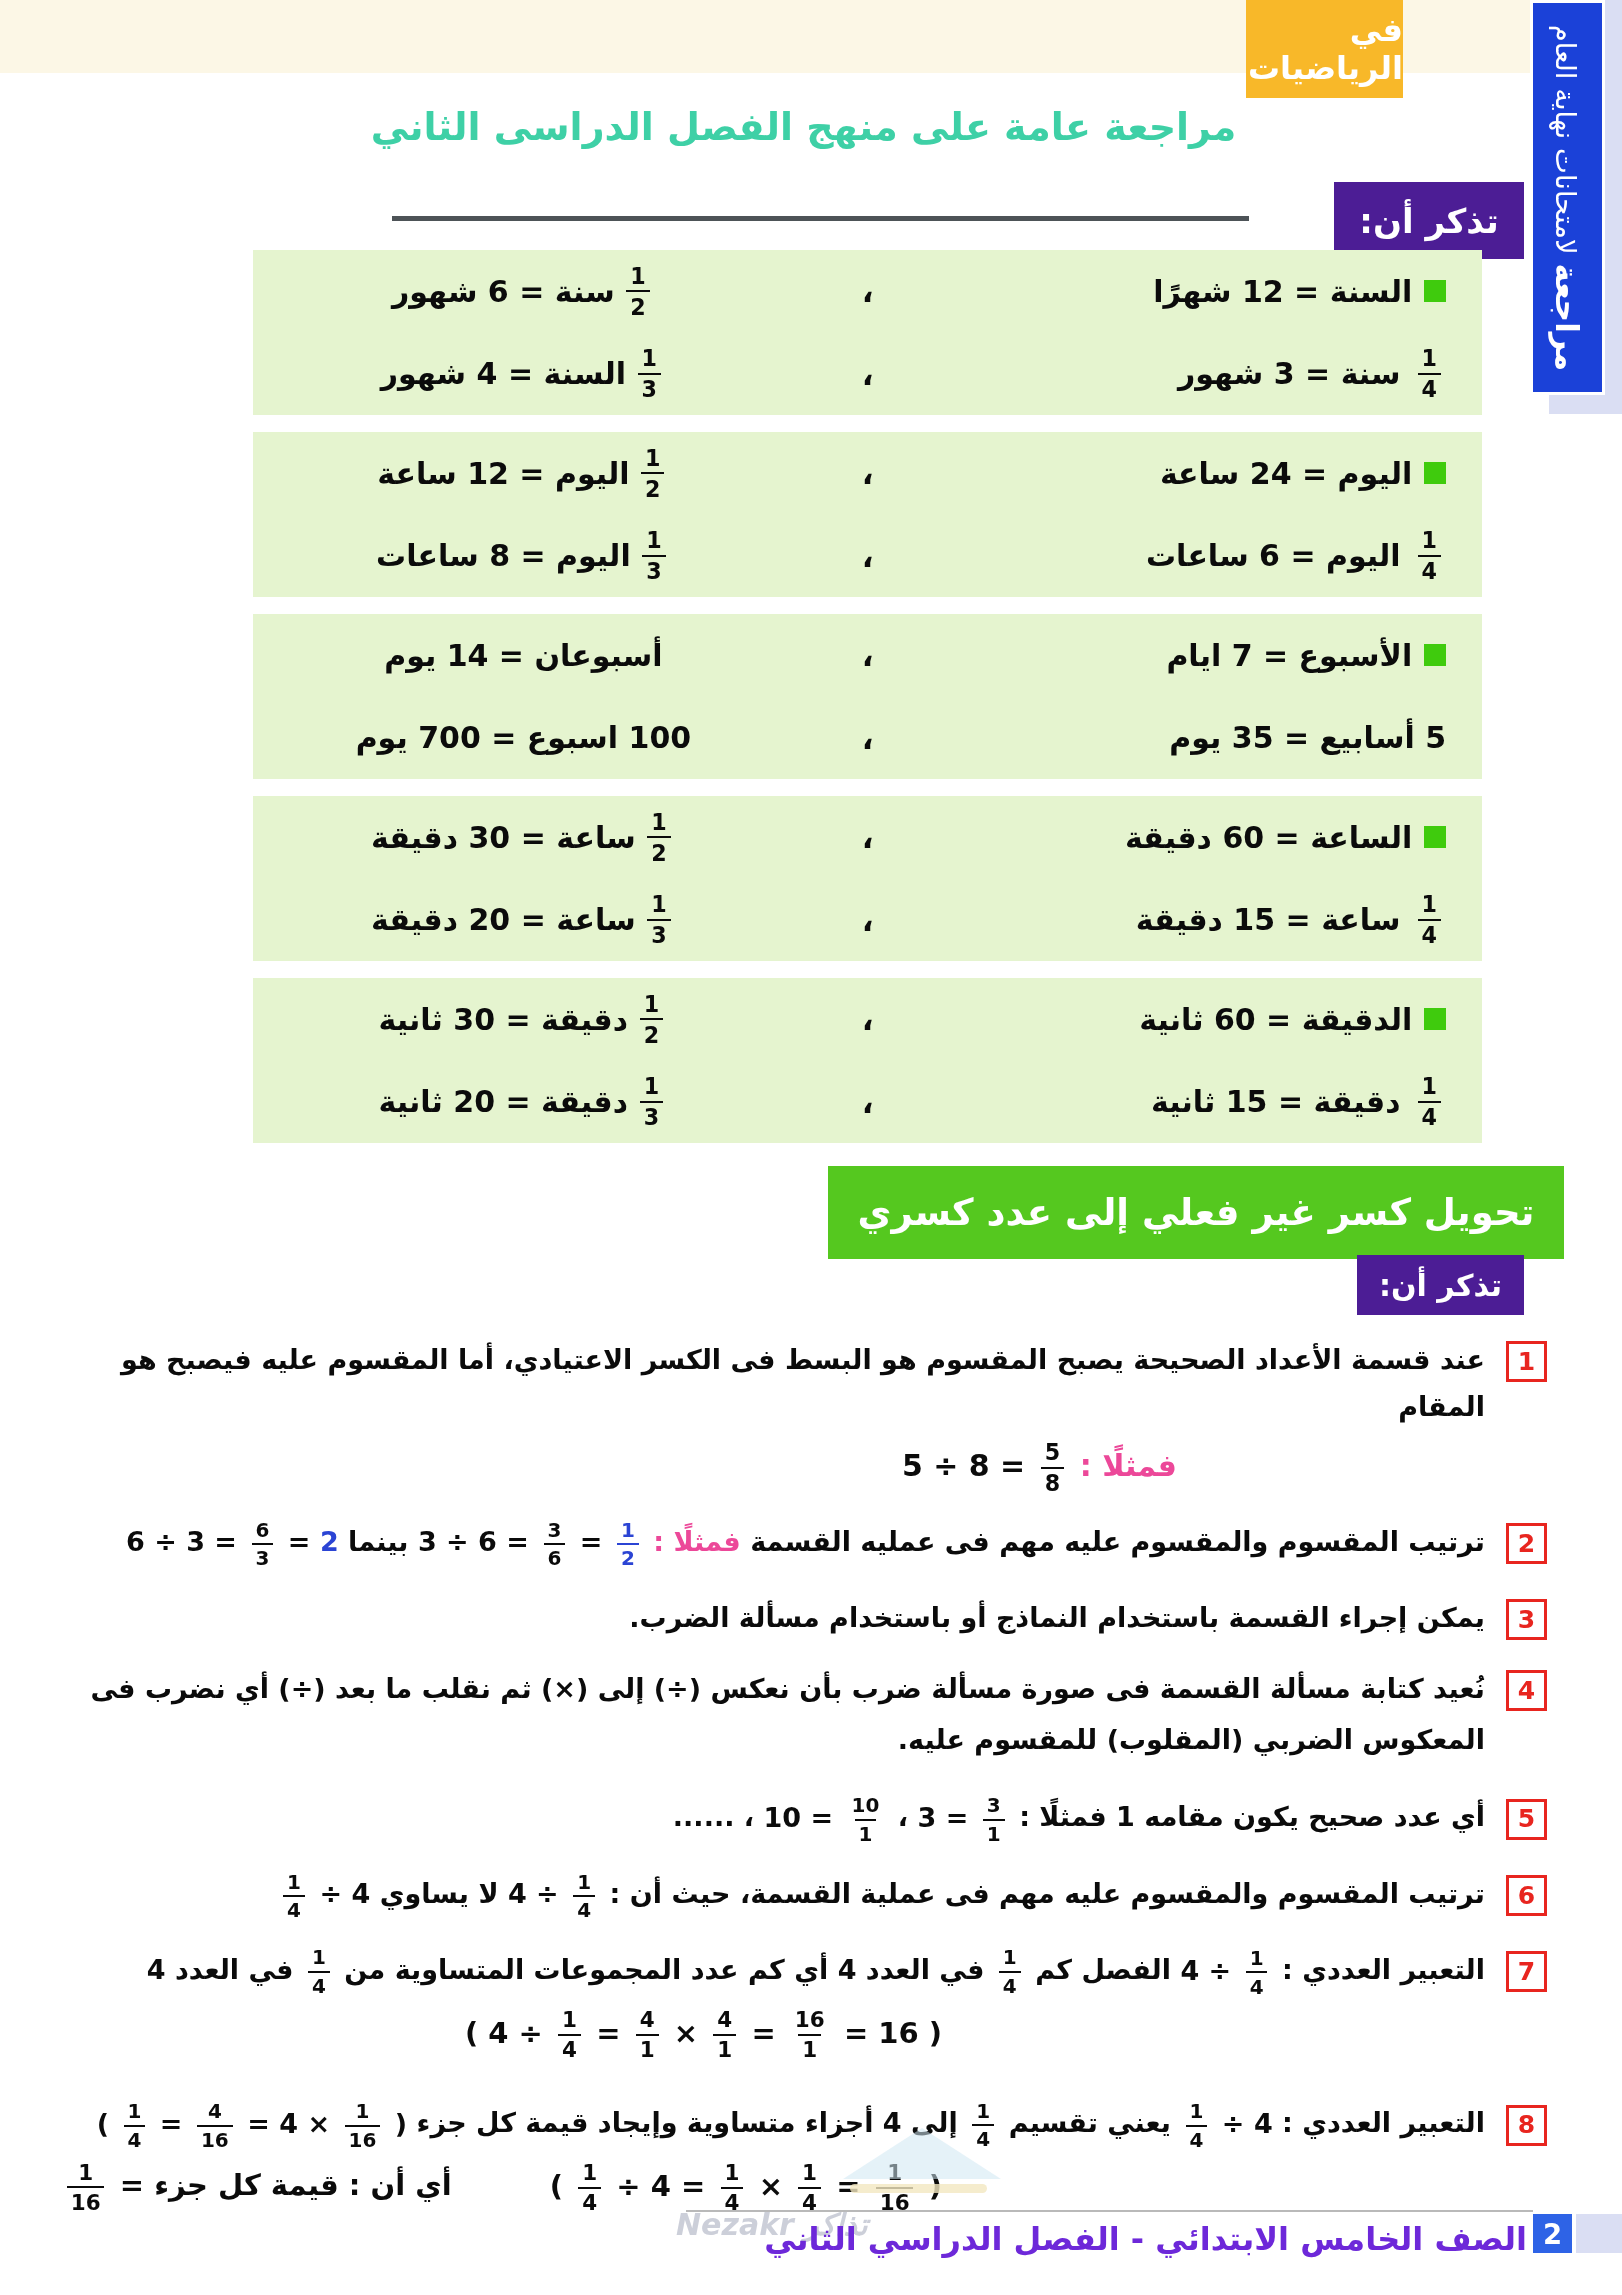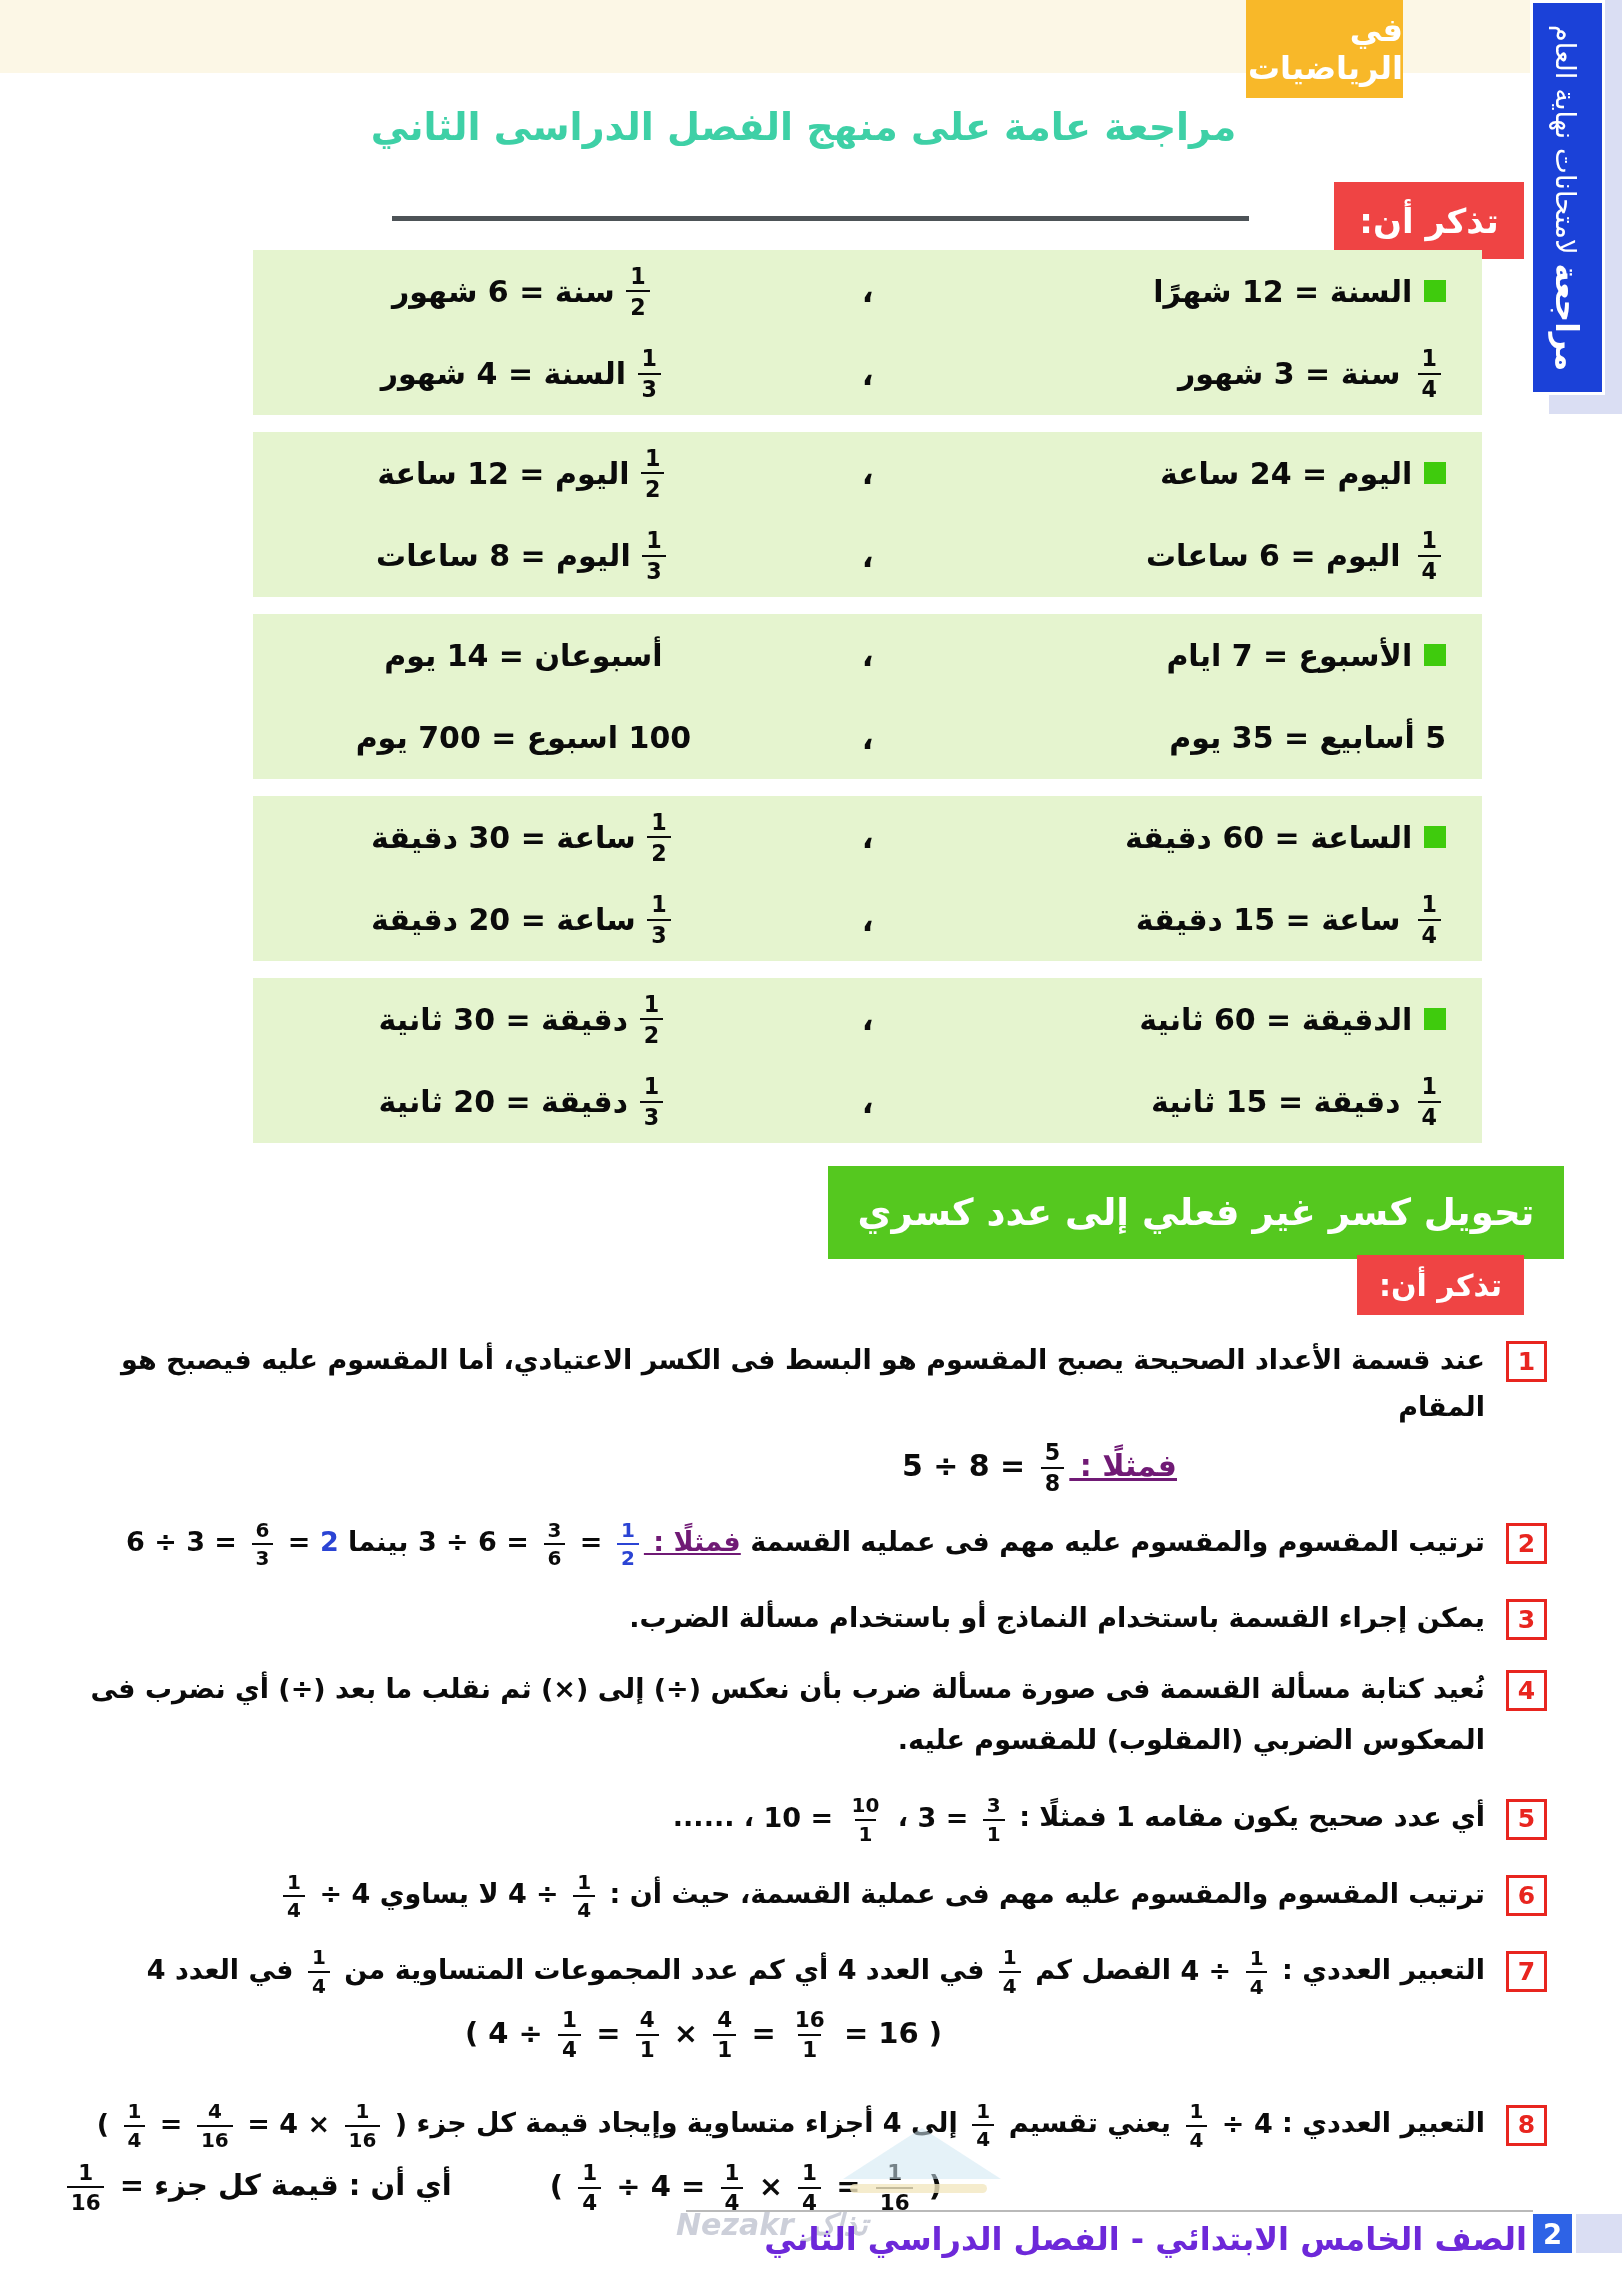--- a/index.html
+++ b/index.html
@@ -10,42 +10,42 @@
   .cream{left:0;top:0;width:1538px;height:73px;background:#fcf7e6;}
   .tag{left:1247px;top:0;width:157px;height:98px;background:#f8b829;color:#fff;
        display:flex;align-items:center;justify-content:center;font-size:32px;font-weight:800;}
   .side-shadow{left:1550px;top:0;width:73px;height:414px;background:#dadef3;}
   .side-bar{left:1531px;top:0;width:75px;height:395px;background:#1b41d8;border:3.9px solid #ffffff;box-sizing:border-box;}
   .side-textwrap{left:1531px;top:0;width:75px;height:395px;display:flex;align-items:center;justify-content:center;}
   .side-textwrap .vtext{transform:rotate(90deg);white-space:nowrap;direction:rtl;color:#ffffff;font-size:27.5px;}
   .side-textwrap .vtext b{font-size:31px;font-weight:800;}
   .title{left:353px;top:105px;width:903px;text-align:center;color:#3ed0a6;font-size:38px;font-weight:800;}
   .title-line{left:393px;top:216px;width:857px;height:5.2px;background:#4d5357;}
-  .remember{background:#ef4444;color:#fff;display:flex;align-items:center;justify-content:center;font-weight:800;}
+  .remember{background:#4c1d95;color:#fff;display:flex;align-items:center;justify-content:center;font-weight:800;}
   .rem1{left:1335px;top:182px;width:190px;height:77px;font-size:34px;}
   .rem2{left:1358px;top:1255px;width:167px;height:60px;font-size:30px;}
   
   .gbox{left:254px;width:1229px;height:165px;background:#e5f4cf;
         display:grid;grid-template-rows:1fr 1fr;grid-template-columns:44% 12% 44%;
         direction:rtl;font-size:30px;font-weight:700;}
   .gcell{display:flex;align-items:center;}
   .gcell.r{justify-content:flex-start;padding-right:36px;gap:11.8px;}
   .gcell.m{justify-content:center;font-size:31px;}
   .gcell.l{justify-content:center;gap:6.5px;}
   .bullet{display:inline-block;width:22px;height:22px;background:#3fcb0d;flex:0 0 auto;}
   
   .banner{left:789px;top:1166px;width:736px;height:93px;background:#55c81f;color:#fff;
           display:flex;align-items:center;justify-content:center;font-size:37px;font-weight:800;margin-left:40px;}
   
   .fr{display:inline-flex;flex-direction:column;align-items:center;line-height:1;
       vertical-align:middle;margin:0 5.2px;font-size:0.74em;font-weight:700;}
   .fr .fn{padding:0 3.9px 3.3px;}
   .fr .fd{border-top:2.6px solid currentColor;padding:3.3px 3.9px 0;}
   .blue{color:#2b44d4;}
-  .glabel{color:#701a75;font-weight:800;text-decoration:underline;}
+  .glabel{color:#ec4899;font-weight:800;}
   .ltr{direction:ltr;unicode-bidi:isolate;display:inline-block;white-space:nowrap;vertical-align:middle;}
   
   #items{position:absolute;left:46px;top:1336px;width:1440px;direction:rtl;text-align:right;
          font-size:27px;font-weight:600;line-height:1.75;}
   .item{position:relative;}
   .numbox{position:absolute;right:-62px;top:5.2px;width:35px;height:35px;border:3.3px solid #e8251f;
           color:#e8251f;background:#fff;display:flex;align-items:center;justify-content:center;
           font-size:25px;font-weight:800;}
   .iline{display:block;}
   .ex{display:block;text-align:right;}

